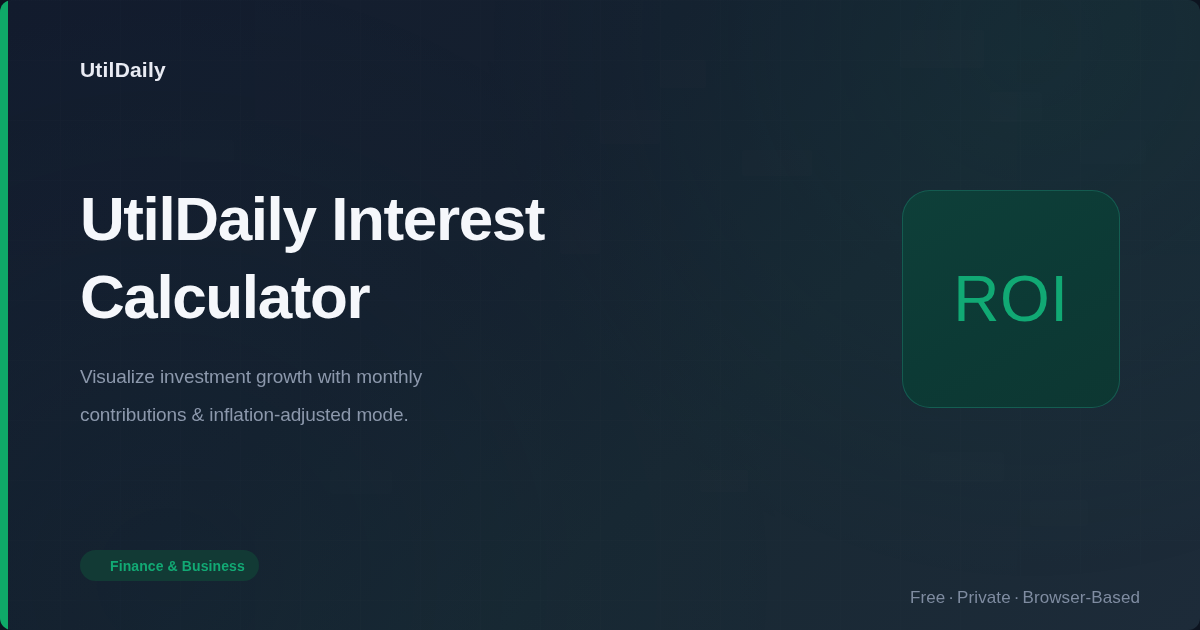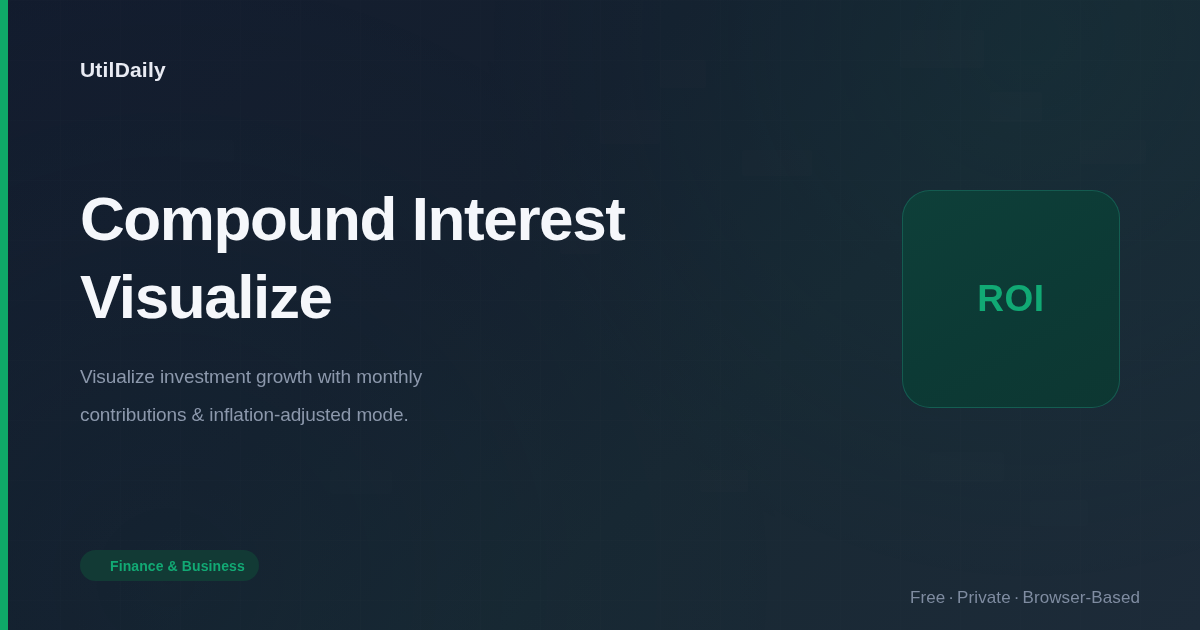--- a/index.html
+++ b/index.html
@@ -9,20 +9,21 @@
   }
 
   #card {
     position: relative;
     width: 1200px;
     height: 630px;
     overflow: hidden;
     font-family: "Liberation Sans", sans-serif;
     background:
       linear-gradient(135deg, #131c2e 0%, #15202f 38%, #182833 62%, #1d2b39 100%);
+    border-radius: 12px;
     -webkit-font-smoothing: antialiased;
   }
 
   
   #pattern {
     position: absolute;
     inset: 0;
     pointer-events: none;
     opacity: 0.5;
     background-image:
@@ -97,22 +98,22 @@
     box-sizing: border-box;
     border-radius: 28px;
     background: linear-gradient(150deg, #0e3f39 0%, #0c3a35 55%, #0d3732 100%);
     border: 1px solid rgba(28,120,104,0.55);
     display: flex;
     align-items: center;
     justify-content: center;
   }
 
   #roi-label {
-    font-size: 37px;
-    font-weight: bold;
+    font-size: 64px;
+    font-weight: normal;
     letter-spacing: 0.5px;
     color: #11a974;
   }
 
   #badge {
     position: absolute;
     left: 80px;
     top: 550px;
     height: 31px;
     box-sizing: border-box;
@@ -162,22 +163,22 @@
     <i style="left:700px;  top:470px;  width:48px;  height:22px;"></i>
     <i style="left:330px;  top:470px;  width:62px;  height:24px;"></i>
     <i style="left:180px;  top:140px;  width:54px;  height:22px;"></i>
   </div>
 
   <div id="accent-bar"></div>
 
   <div id="brand">UtilDaily</div>
 
   <div id="title">
-    <div>Compound Interest</div>
-    <div>Visualize</div>
+    <div>UtilDaily Interest</div>
+    <div>Calculator</div>
   </div>
 
   <div id="subtitle">
     <div>Visualize investment growth with monthly</div>
     <div>contributions &amp; inflation-adjusted mode.</div>
   </div>
 
   <div id="roi-card">
     <span id="roi-label">ROI</span>
   </div>

